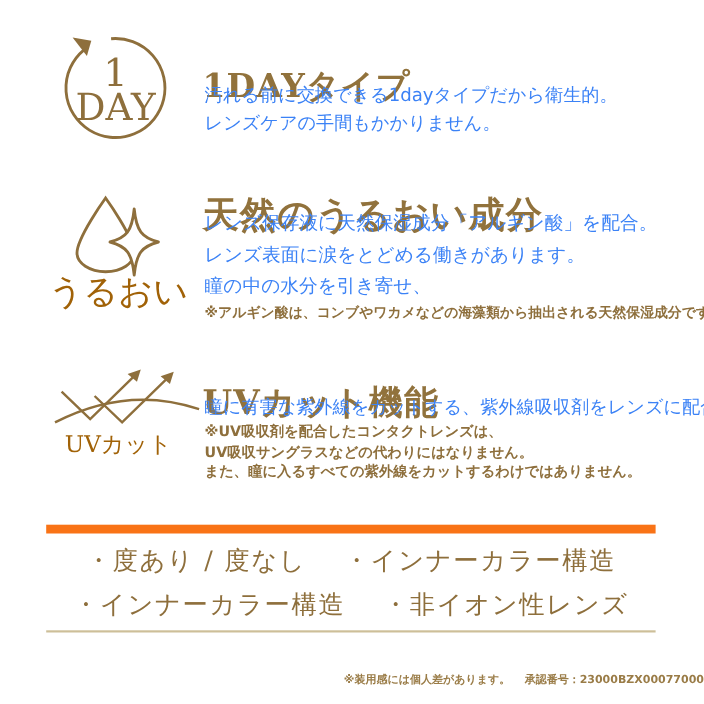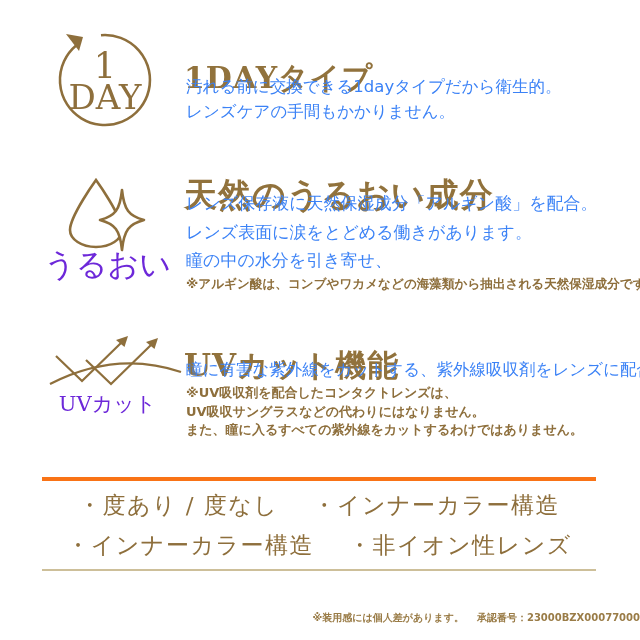--- a/index.html
+++ b/index.html
@@ -21,27 +21,27 @@
   .b1{left:186px;top:74px;}
   .b2{left:186px;top:189px;font-size:17px;line-height:28.5px;}
   .b3{left:186px;top:357px;}
   .note-text{
     font-weight:600;color:#8E6F3C;white-space:nowrap;
   }
   .n2{left:186px;top:276px;font-size:12.6px;line-height:16px;}
   .n3{left:186px;top:384px;font-size:13px;line-height:18.5px;}
   .icon-label{
     font-family:"DejaVu Serif","Liberation Serif",serif;
-    color:#6d28d9;text-align:center;white-space:nowrap;
+    color:#a16207;text-align:center;white-space:nowrap;
   }
   .lbl-moist{left:35px;top:244px;width:145px;font-size:31px;}
   .lbl-uv{left:30px;top:390px;width:155px;font-size:21px;}
   .specs-box{
     left:42px;top:477px;width:554px;height:88px;
-    border-top:4px solid #f97316;border-bottom:2px solid #CDBF99;
+    border-top:8px solid #f97316;border-bottom:2px solid #CDBF99;
     display:flex;flex-direction:column;justify-content:center;gap:9px;
   }
   .specs-row{
     display:flex;justify-content:center;gap:34px;
     font-family:"DejaVu Serif","Liberation Serif",serif;
     font-size:23px;letter-spacing:1.5px;color:#8E6F3C;white-space:nowrap;
   }
   .footer{
     left:0;top:611px;width:640px;display:flex;justify-content:flex-end;gap:13px;
     font-size:10px;font-weight:600;color:#9A7C47;white-space:nowrap;

